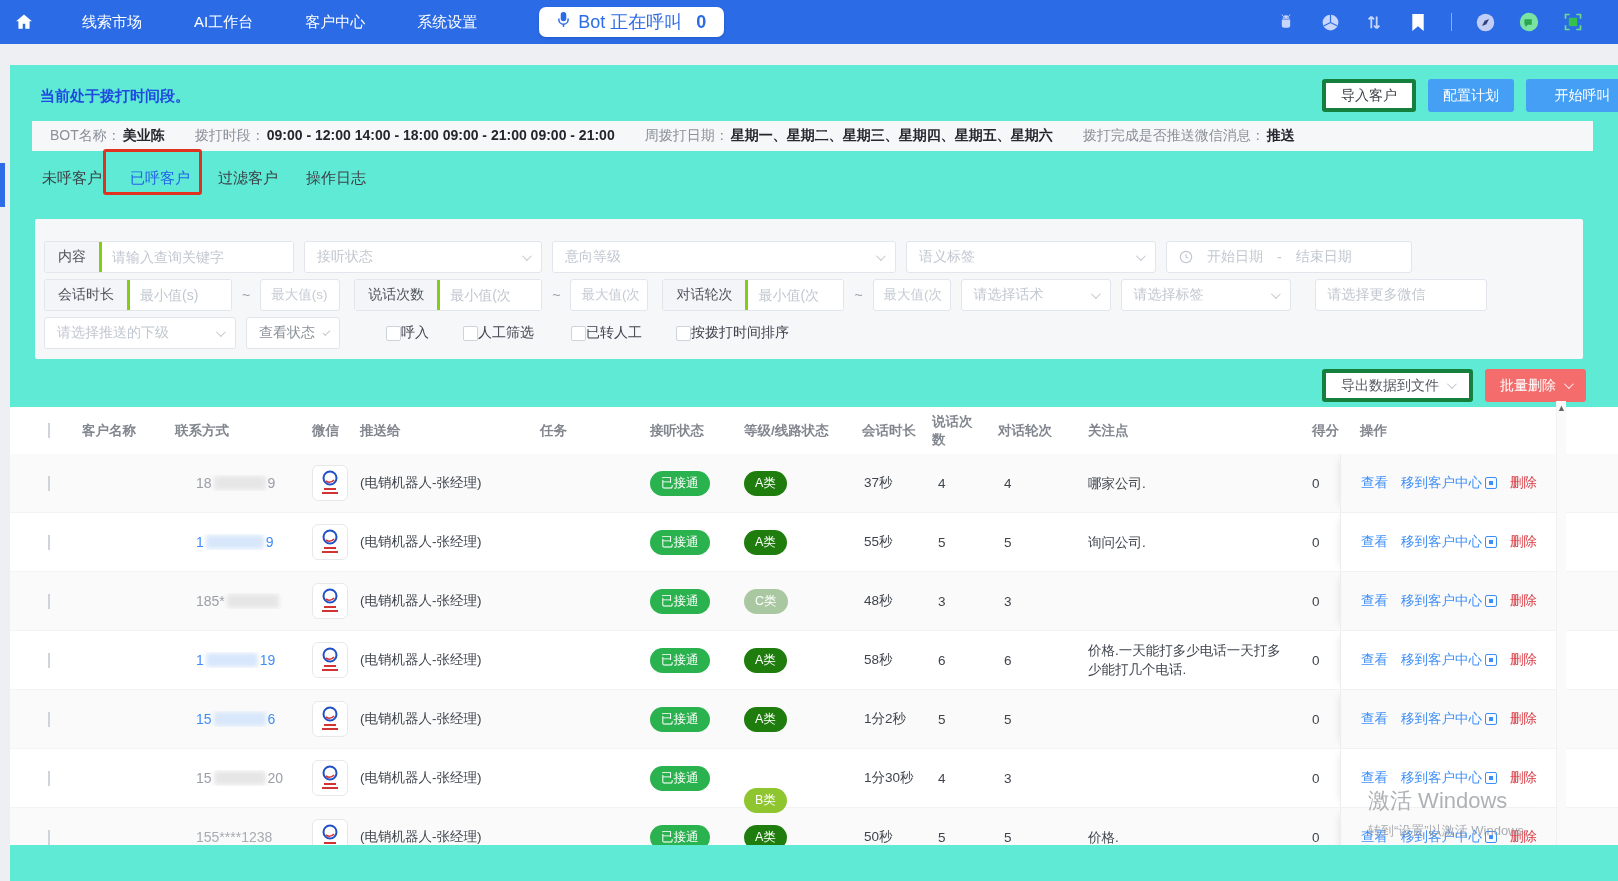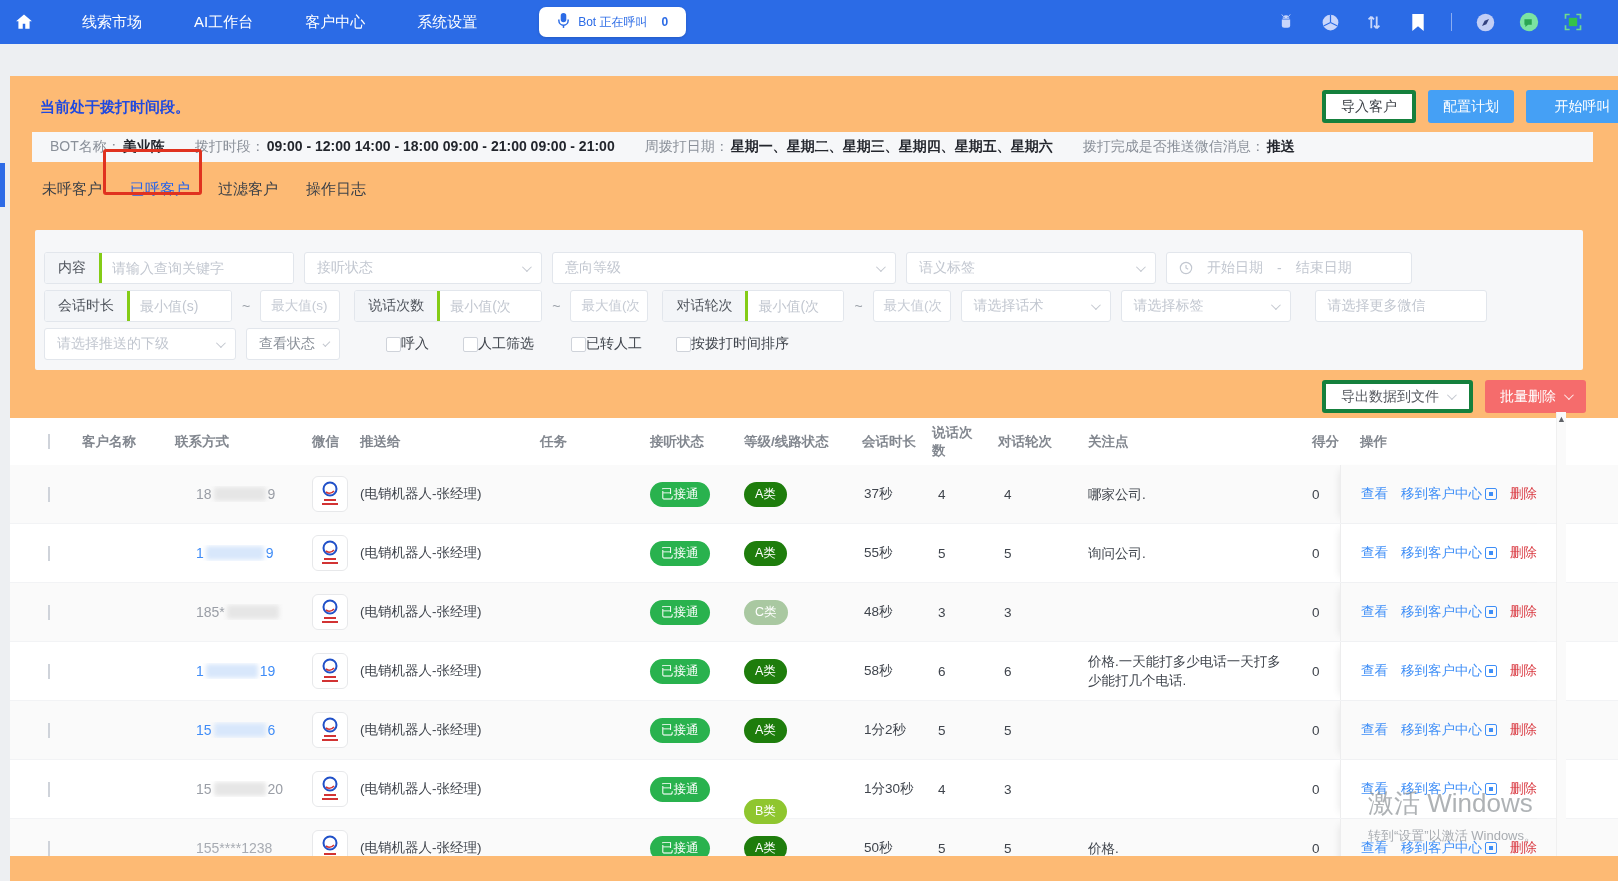--- a/index.html
+++ b/index.html
@@ -5,28 +5,28 @@
   *{box-sizing:border-box;margin:0;padding:0}
   html,body{width:1618px;height:881px;overflow:hidden}
   body{font-family:"Liberation Sans","DejaVu Sans",sans-serif;}
   .page{position:relative;width:1618px;height:881px;background:#edeff2;}
 
   
   .navbar{position:absolute;top:0;left:0;width:100%;height:44px;background:#2b6be6;display:flex;align-items:center;color:#fff;z-index:5}
   .home-ic{margin-left:14px;display:flex;align-items:center;cursor:pointer}
   .nav-menu{display:flex;gap:52px;margin-left:48px;font-size:15px}
   .nav-item{cursor:pointer;white-space:nowrap}
-  .bot-pill{margin-left:62px;height:30px;background:#fff;border-radius:7px;display:flex;align-items:center;gap:8px;padding:0 18px;color:#2b6be6;font-size:12px;cursor:pointer;box-shadow:0 1px 3px rgba(0,0,0,.15)}
+  .bot-pill{margin-left:62px;height:30px;background:#fff;border-radius:7px;display:flex;align-items:center;gap:8px;padding:0 18px;color:#2b6be6;font-size:18px;cursor:pointer;box-shadow:0 1px 3px rgba(0,0,0,.15)}
   .bot-pill .cnt{font-weight:bold;margin-left:6px}
   .nav-icons{margin-left:auto;margin-right:34px;display:flex;align-items:center;gap:22px}
   .nav-icons .ic{width:22px;height:22px;display:flex;align-items:center;justify-content:center;cursor:pointer}
   .nav-divider{width:1px;height:18px;background:rgba(255,255,255,.45)}
 
   
-  .card{position:absolute;left:10px;top:76px;width:1608px;bottom:0;background:#fdba74}
+  .card{position:absolute;left:10px;top:65px;width:1608px;bottom:0;background:#5eead4}
   .status-line{position:absolute;left:30px;top:22px;font-size:15px;font-weight:bold;color:#1f49e0}
   .hdr-btns{position:absolute;top:14px;left:1312px;display:flex;gap:12px}
   .btn{height:33px;border-radius:3px;font-size:14px;display:inline-flex;align-items:center;justify-content:center;padding:0 15px;white-space:nowrap;cursor:pointer}
   .btn-plain{background:#fff;border:4px solid #15803d;color:#3c4046}
   .btn-primary{background:#45a0f5;color:#fff;border:none}
   .caret{display:inline-block;width:7px;height:7px;border-right:1.6px solid currentColor;border-bottom:1.6px solid currentColor;transform:rotate(45deg) translateY(-2px);margin-left:8px;opacity:.85}
 
   .bot-bar{position:absolute;left:22px;top:56px;right:25px;height:30px;background:#f6f7f9;display:flex;align-items:center;gap:30px;padding-left:18px;font-size:14px;white-space:nowrap}
   .bot-bar .lbl{color:#8a9099}
   .bot-bar .val{color:#23262d;font-weight:bold;margin-left:2px}
@@ -91,21 +91,21 @@
   .mv-ic{width:12px;height:12px;border:1px solid #3e8ef7;border-radius:2px;display:inline-block;position:relative}
   .mv-ic::after{content:"";position:absolute;left:3px;top:3px;width:4px;height:4px;background:#3e8ef7}
   .wx-avatar{width:36px;height:36px;border:1px solid #e7e8ea;border-radius:6px;background:#fff;display:flex;align-items:center;justify-content:center;cursor:pointer}
 
   
   .vsb{position:absolute;left:1546px;top:336px;width:10px;height:444px;background:#fafafa;border-left:1px solid #f0f0f0;display:flex;justify-content:center}
   .vsb .arr{font-size:9px;color:#606368;line-height:14px}
 
   
   .wm{position:absolute;left:1368px;top:786px;z-index:9;pointer-events:none}
-  .wm .l1{font-size:26px;color:rgba(130,136,142,.65)}
+  .wm .l1{font-size:22px;color:rgba(130,136,142,.65)}
   .wm .l2{font-size:13px;color:rgba(140,146,152,.75);margin-top:6px}
 </style>
 </head>
 <body>
 
 <div class="page">
 
   <div class="navbar">
     <span class="home-ic">
       <svg width="20" height="20" viewBox="0 0 24 24">

